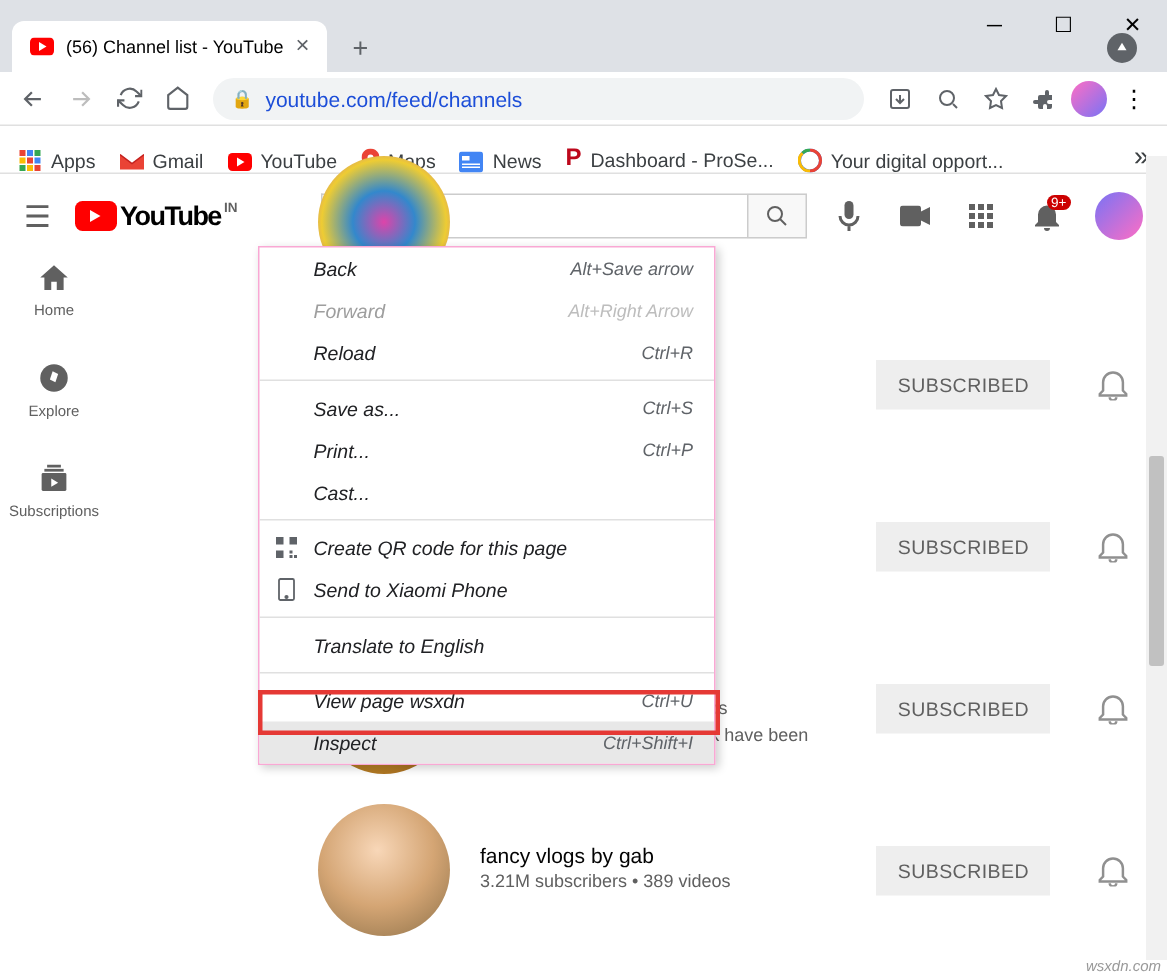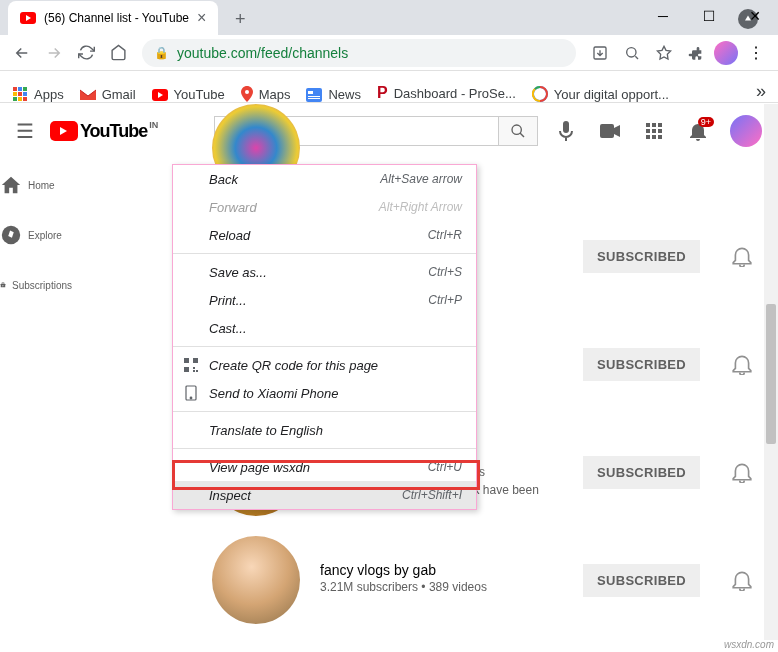--- a/index.html
+++ b/index.html
@@ -3,34 +3,34 @@
 <meta charset="utf-8">
 <style>
 * { margin: 0; padding: 0; box-sizing: border-box; font-family: Arial, sans-serif; }
 body { width: 778px; height: 652px; background: #fff; overflow: hidden; position: relative; }
 
 
 .window-controls { position: absolute; top: 0; right: 0; display: flex; height: 32px; }
 .win-btn { width: 46px; display: flex; align-items: center; justify-content: center; font-size: 14px; }
 
 
-.tab-bar { height: 35px; background: #dee1e6; display: flex; align-items: flex-end; padding-left: 8px; }
+.tab-bar { height: 48px; background: #dee1e6; display: flex; align-items: flex-end; padding-left: 8px; }
 .tab { background: #fff; height: 34px; display: flex; align-items: center; padding: 0 12px; border-radius: 8px 8px 0 0; min-width: 200px; gap: 8px; font-size: 12px; }
 .tab-close { margin-left: auto; font-size: 16px; color: #5f6368; }
 .new-tab { width: 28px; height: 28px; display: flex; align-items: center; justify-content: center; font-size: 18px; color: #5f6368; margin-left: 8px; margin-bottom: 2px; }
 .incognito-ind { width: 20px; height: 20px; background: #5f6368; border-radius: 50%; margin: 0 20px 6px auto; display:flex; align-items:center; justify-content:center; }
 .incognito-ind svg { width:12px; height:12px; }
 
 
 .addr-row { height: 36px; display: flex; align-items: center; padding: 0 8px; gap: 4px; border-bottom: 1px solid #e0e0e0; }
 .nav-btn { width: 28px; height: 28px; display: flex; align-items: center; justify-content: center; color: #5f6368; border-radius: 50%; }
 .nav-btn.disabled { color: #bdbdbd; }
 .omnibox { flex: 1; height: 28px; background: #f1f3f4; border-radius: 14px; display: flex; align-items: center; padding: 0 12px; gap: 8px; margin: 0 6px; font-size: 14px; color: #202124; }
 .omnibox .lock { color: #5f6368; font-size: 12px; }
-.omnibox .domain { color: #15803d; }
+.omnibox .domain { color: #1d4ed8; }
 .ext-icon { width: 28px; height: 28px; display: flex; align-items: center; justify-content: center; }
 .profile-pic { width: 24px; height: 24px; border-radius: 50%; background: linear-gradient(135deg,#ff6ec4,#7873f5); }
 
 
 .bookmarks { height: 32px; display: flex; align-items: flex-end; padding: 0 12px; gap: 16px; border-bottom: 1px solid #e0e0e0; font-size: 13px; color: #3c4043; }
 .bm { display: flex; align-items: center; gap: 6px; }
 .bm-more { margin-left: auto; font-size: 18px; }
 
 
 .yt-header { height: 56px; display: flex; align-items: center; padding: 0 16px; gap: 16px; }
@@ -43,32 +43,32 @@
 .yt-search { flex: 1; max-width: 330px; display: flex; margin-left: 40px; }
 .yt-search input { flex: 1; height: 30px; border: 1px solid #ccc; border-right: none; padding: 0 8px; font-size: 14px; outline: none; }
 .yt-search-btn { width: 40px; height: 30px; border: 1px solid #ccc; background: #f8f8f8; display: flex; align-items: center; justify-content: center; }
 .yt-hdr-icons { display: flex; align-items: center; gap: 20px; margin-left: auto; color: #606060; }
 .yt-hdr-icon { width: 24px; height: 24px; display: flex; align-items: center; justify-content: center; position: relative; }
 .notif-badge { position: absolute; top: -2px; right: -4px; background: #cc0000; color: #fff; font-size: 9px; border-radius: 8px; padding: 0 3px; }
 .yt-avatar { width: 32px; height: 32px; border-radius: 50%; background: linear-gradient(135deg,#7873f5,#ff6ec4); }
 
 
 .yt-sidebar { position: absolute; left: 0; top: 160px; width: 72px; }
-.sb-item { display: flex; align-items: center; padding: 14px 0; font-size: 10px; color: #606060; gap: 6px; }
+.sb-item { display: flex; flex-direction: column; align-items: center; padding: 14px 0; font-size: 10px; color: #606060; gap: 6px; }
 .sb-item svg, .sb-item .ico { width: 22px; height: 22px; }
 
 
 .content { position: absolute; left: 72px; top: 154px; right: 14px; bottom: 0; }
 .channel-row { display: flex; align-items: center; padding: 10px 0; gap: 20px; }
 .ch-avatar { width: 88px; height: 88px; border-radius: 50%; margin-left: 140px; flex-shrink: 0; }
 .ch-info { flex: 1; font-size: 12px; color: #606060; min-width: 0; }
 .ch-name { font-size: 14px; color: #030303; margin-bottom: 2px; display: flex; align-items: center; gap: 4px; }
 .ch-sub { margin-bottom: 4px; }
 .ch-desc { font-size: 12px; }
-.sub-btn { background: #eee; color: #606060; font-size: 13px; font-weight: 700; padding: 9px 14px; letter-spacing: .3px; }
+.sub-btn { background: #eee; color: #606060; font-size: 13px; font-weight: 400; padding: 9px 14px; letter-spacing: .3px; }
 .bell { color: #909090; margin: 0 12px; }
 
 
 .ctx-menu { position: absolute; left: 172px; top: 164px; width: 305px; background: #fff; border: 1px solid #f9a8d4; box-shadow: 2px 2px 6px rgba(0,0,0,.2); font-size: 13px; color: #202124; z-index: 10; font-style: italic; }
 .ctx-item { display: flex; align-items: center; height: 28px; padding: 0 14px 0 36px; position: relative; }
 .ctx-item.disabled { color: #9e9e9e; }
 .ctx-item .shortcut { margin-left: auto; color: #5f6368; font-size: 12px; }
 .ctx-item.disabled .shortcut { color: #bdbdbd; }
 .ctx-item.hl { background: #e8e8e8; }
 .ctx-sep { height: 1px; background: #e0e0e0; margin: 4px 0; }

